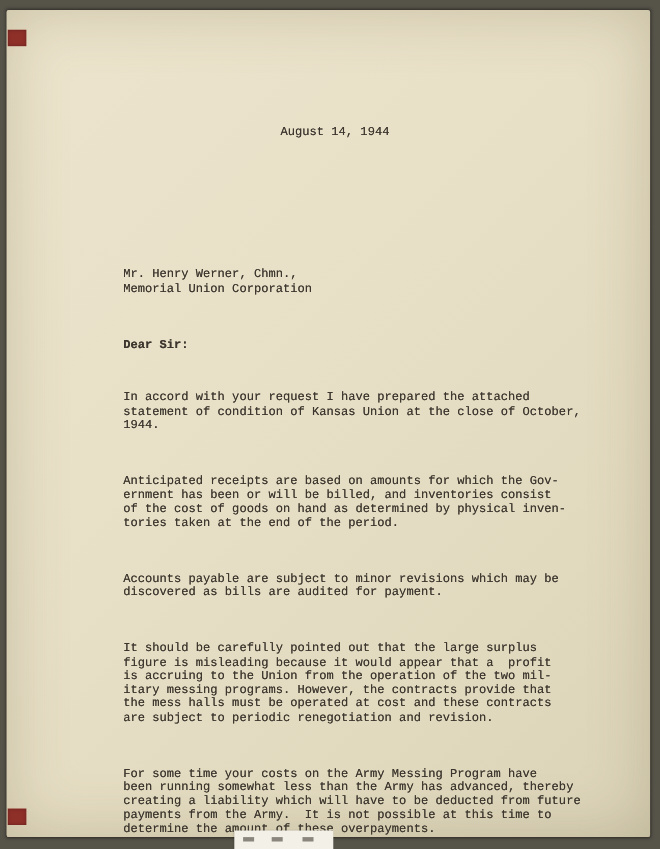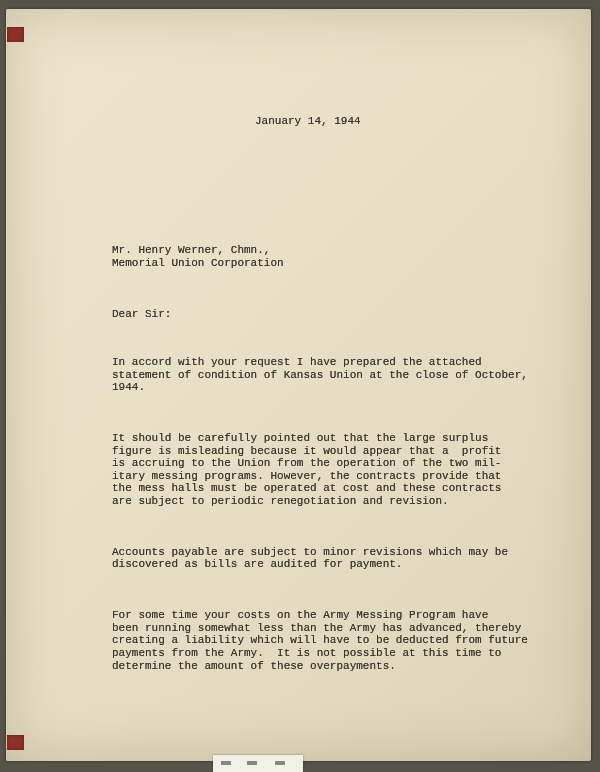--- a/index.html
+++ b/index.html
@@ -38,20 +38,21 @@
   .date-line {
     margin-left: 143px;
     margin-bottom: 66px;
   }
   .recipient {
     margin-bottom: 14px;
     margin-top: 25px;
   }
   .salutation {
     margin-bottom: 10px;
+    font-weight: bold;
   }
   .para {
     margin-bottom: 13px;
   }
   .color-marker {
     position: absolute;
     width: 17px;
     height: 15px;
     background: #8e2f28;
     box-shadow: inset 0 0 3px rgba(0,0,0,0.35);
@@ -83,35 +84,39 @@
 <body>
 
 <div class="scan">
 
   <div class="paper"></div>
 
   <div class="color-marker marker-top"></div>
   <div class="color-marker marker-bottom"></div>
 
   <div class="letter-text">
-    <div class="date-line">January 14, 1944</div>
+    <div class="date-line">August 14, 1944</div>
     <div class="recipient">Mr. Henry Werner, Chmn.,
 Memorial Union Corporation</div>
     <div class="salutation">Dear Sir:</div>
     <div class="para">In accord with your request I have prepared the attached
 statement of condition of Kansas Union at the close of October,
 1944.</div>
+    <div class="para">Anticipated receipts are based on amounts for which the Gov-
+ernment has been or will be billed, and inventories consist
+of the cost of goods on hand as determined by physical inven-
+tories taken at the end of the period.</div>
+    <div class="para">Accounts payable are subject to minor revisions which may be
+discovered as bills are audited for payment.</div>
     <div class="para">It should be carefully pointed out that the large surplus
 figure is misleading because it would appear that a  profit
 is accruing to the Union from the operation of the two mil-
 itary messing programs. However, the contracts provide that
 the mess halls must be operated at cost and these contracts
 are subject to periodic renegotiation and revision.</div>
-    <div class="para">Accounts payable are subject to minor revisions which may be
-discovered as bills are audited for payment.</div>
     <div class="para">For some time your costs on the Army Messing Program have
 been running somewhat less than the Army has advanced, thereby
 creating a liability which will have to be deducted from future
 payments from the Army.  It is not possible at this time to
 determine the amount of these overpayments.</div>
     
     
     
     
   </div>

